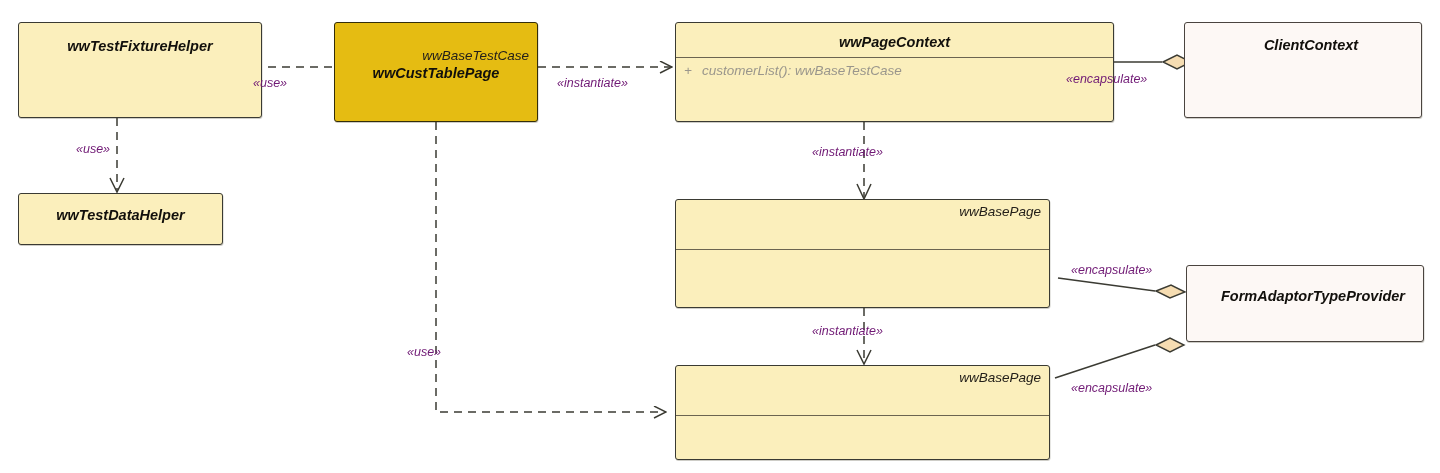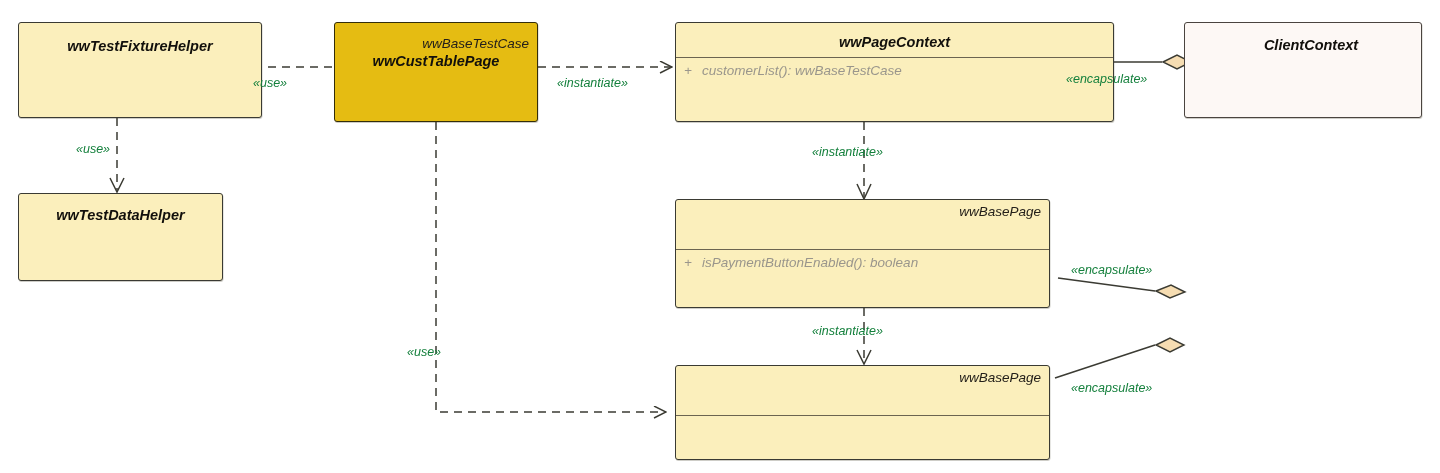--- a/index.html
+++ b/index.html
@@ -83,21 +83,21 @@
   }
   .member-vis {
     display: inline-block;
     width: 18px;
     color: #9a968c;
   }
   .edge-label {
     position: absolute;
     font-style: italic;
     font-size: 12.5px;
-    color: #15803d;
+    color: #701a75;
     white-space: nowrap;
     line-height: 14px;
   }
 </style>
 </head>
 <body>
 
 <div id="diagram-root">
 
   <svg class="edge-layer" viewBox="0 0 1440 473" width="1440" height="473">
@@ -165,21 +165,21 @@
     </g>
   </svg>
 
   <div class="uml-class" style="left:18px; top:22px; width:244px; height:96px;">
     <div class="cls-header" style="padding-top:14px;">
       <div class="cls-name">wwTestFixtureHelper</div>
     </div>
   </div>
 
   <div class="uml-class accent" style="left:334px; top:22px; width:204px; height:100px;">
-    <div class="cls-header" style="padding-top:13px;">
+    <div class="cls-header" style="padding-top:25px;">
       <div class="cls-super">wwBaseTestCase</div>
       <div class="cls-name">wwCustTablePage</div>
     </div>
   </div>
 
   <div class="uml-class" style="left:675px; top:22px; width:439px; height:100px;">
     <div class="cls-header divided" style="padding-top:10px; height:35px;">
       <div class="cls-name">wwPageContext</div>
     </div>
     <div class="cls-body">
@@ -188,37 +188,39 @@
       </span>
     </div>
   </div>
 
   <div class="uml-class plain" style="left:1184px; top:22px; width:238px; height:96px;">
     <div class="cls-header" style="padding-top:13px;">
       <div class="cls-name">ClientContext</div>
     </div>
   </div>
 
-  <div class="uml-class" style="left:18px; top:193px; width:205px; height:88px;">
+  <div class="uml-class" style="left:18px; top:193px; width:205px; height:52px;">
     <div class="cls-header" style="padding-top:12px;">
       <div class="cls-name">wwTestDataHelper</div>
     </div>
   </div>
 
   <div class="uml-class" style="left:675px; top:199px; width:375px; height:109px;">
     <div class="cls-header divided" style="padding-top:4px; height:50px;">
       <div class="cls-super">wwBasePage</div>
     </div>
     <div class="cls-body">
-      <span class="member-row">
-        <span class="member-vis">+</span><span>isPaymentButtonEnabled(): boolean</span>
-      </span>
-    </div>
-  </div>
-
+    </div>
+  </div>
+
+  <div class="uml-class plain" style="left:1186px; top:265px; width:238px; height:77px;">
+    <div class="cls-header" style="padding-top:21px;">
+      <div class="cls-name">FormAdaptorTypeProvider</div>
+    </div>
+  </div>
 
   <div class="uml-class" style="left:675px; top:365px; width:375px; height:95px;">
     <div class="cls-header divided" style="padding-top:4px; height:50px;">
       <div class="cls-super">wwBasePage</div>
     </div>
   </div>
 
   <div class="edge-label" style="left:253px; top:76px;">«use»</div>
 
   <div class="edge-label" style="left:76px; top:142px;">«use»</div>

